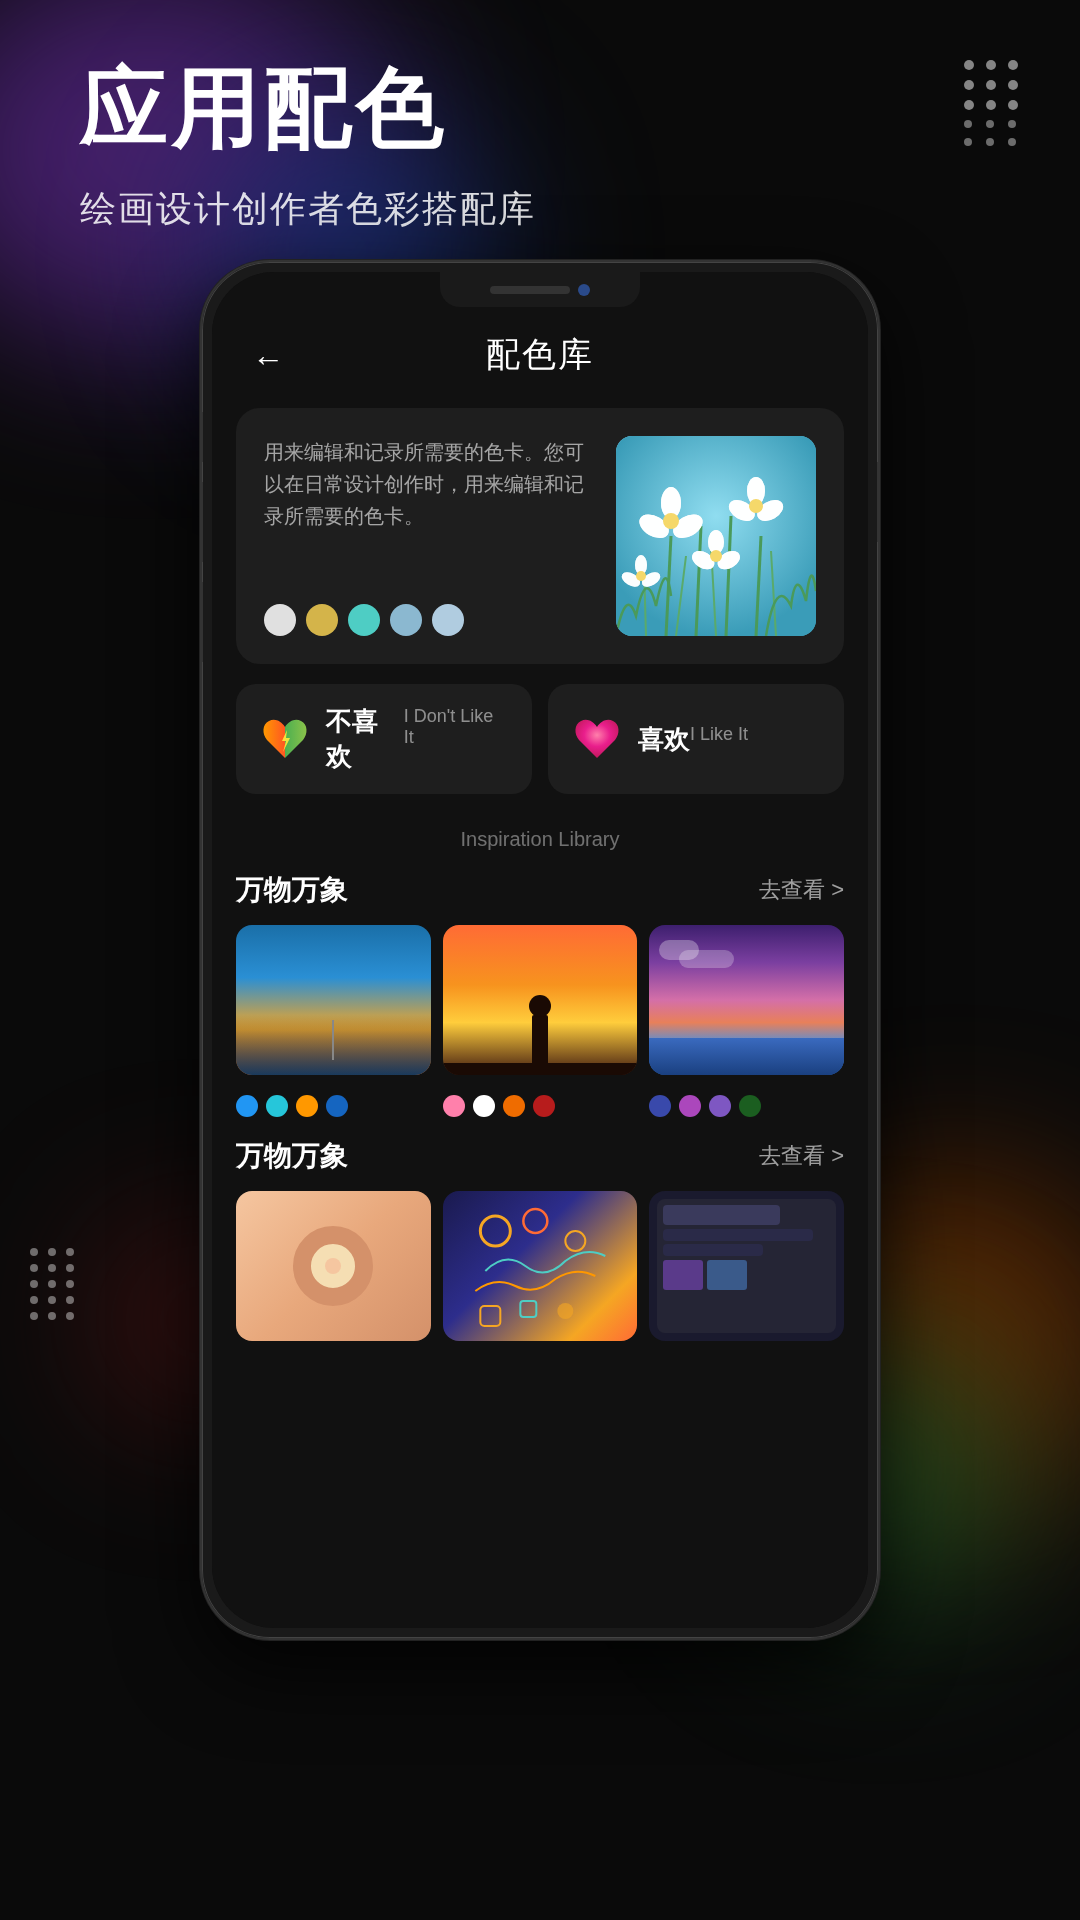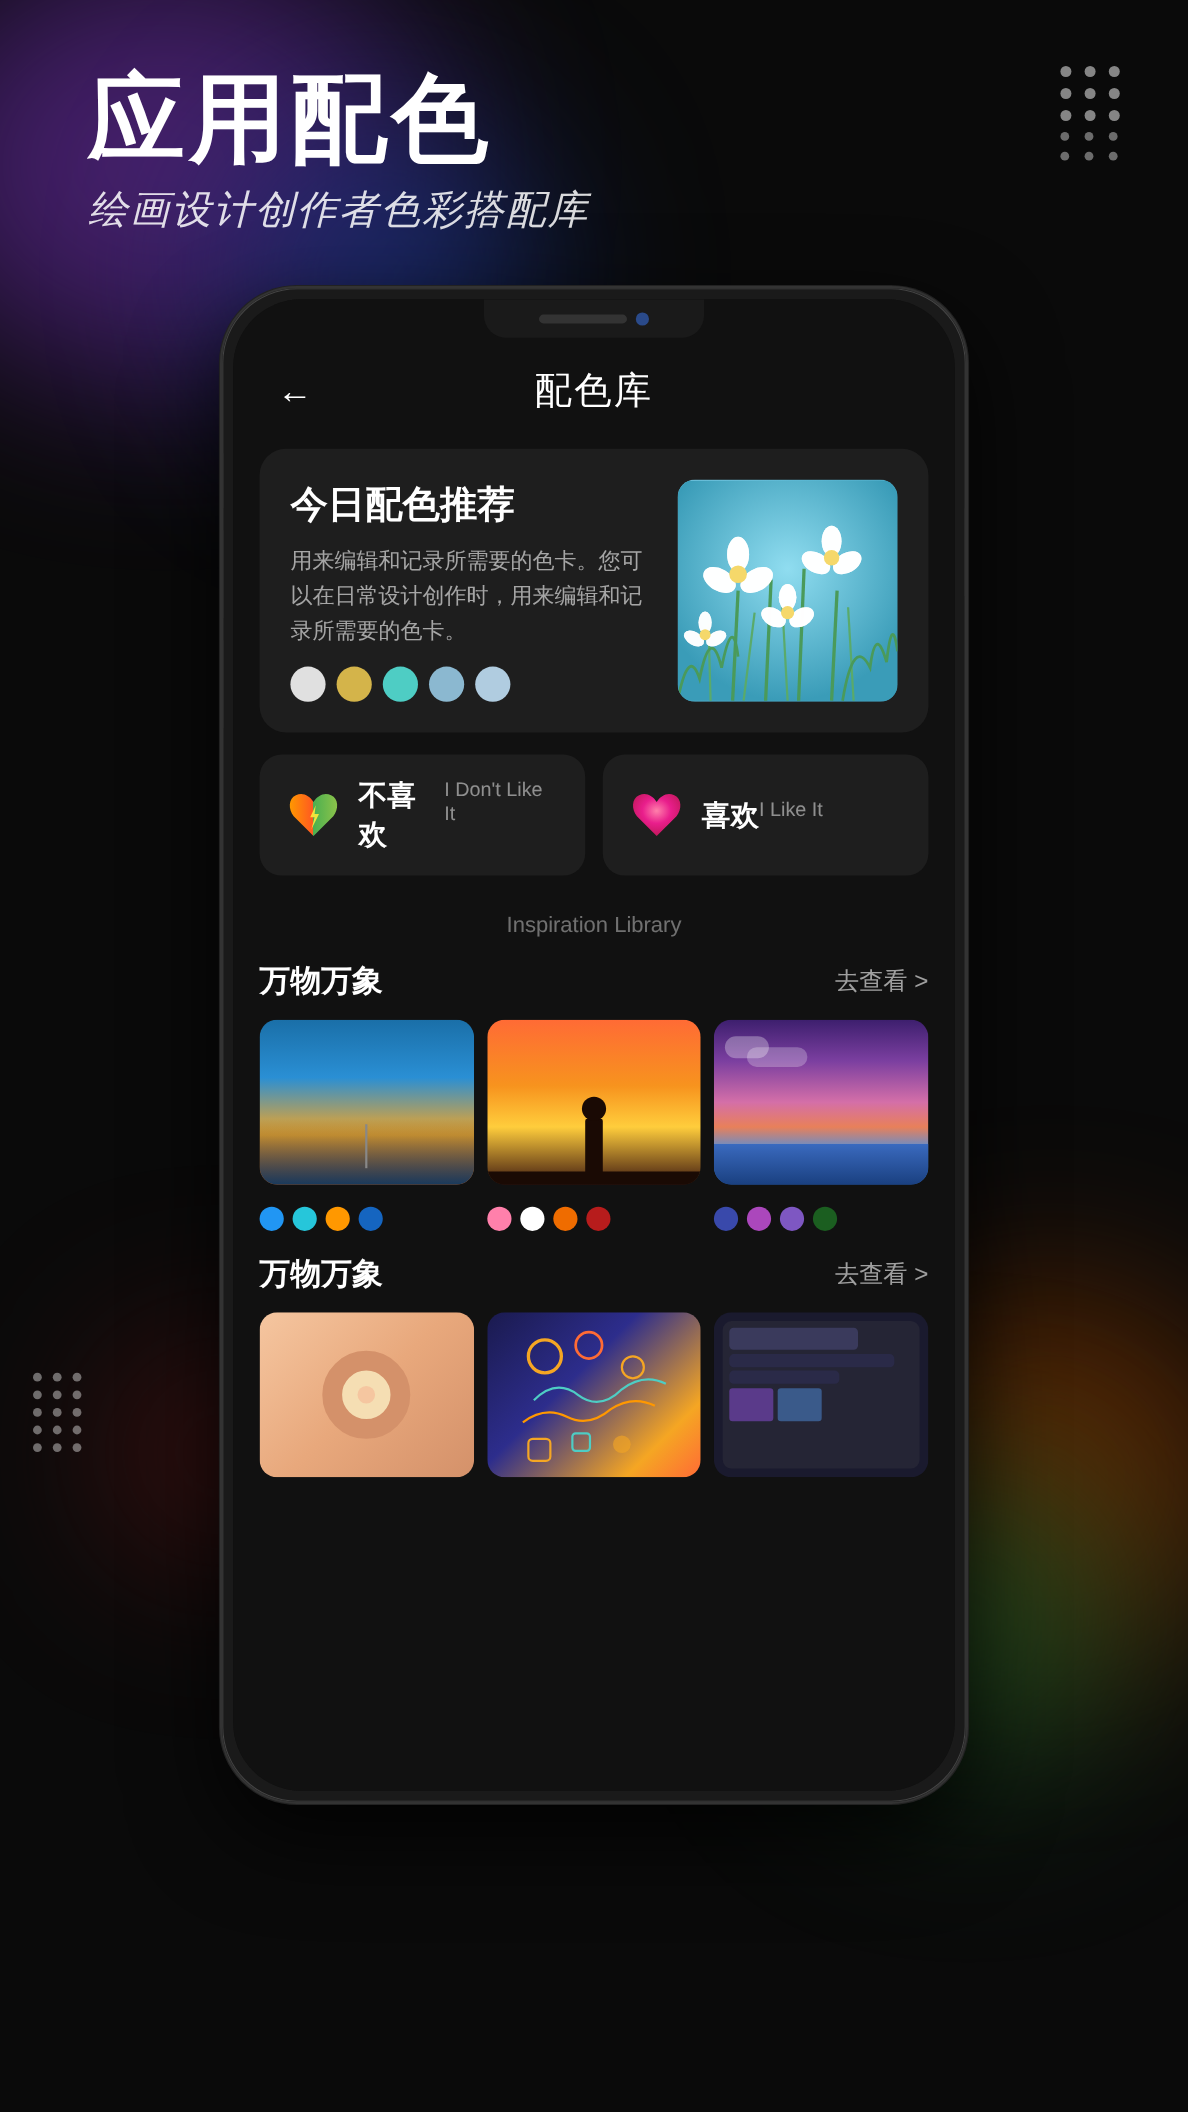--- a/index.html
+++ b/index.html
@@ -83,24 +83,23 @@
     .header-title {
       font-size: 88px;
       font-weight: 900;
       color: #ffffff;
       line-height: 1.1;
       letter-spacing: 4px;
     }
     .header-subtitle {
       font-size: 36px;
       color: rgba(255,255,255,0.85);
-      margin-top: 10px;
+      margin-top: 28px;
       font-weight: 400;
       letter-spacing: 2px;
-      font-style: italic;
     }
 
     
     .phone-container {
       position: absolute;
       top: 260px;
       left: 50%;
       transform: translateX(-50%);
       width: 680px;
       height: 1380px;
@@ -494,21 +493,20 @@
 
       <div class="app-content">
 
         <div class="app-header">
           <div class="app-back-btn">←</div>
           <div class="app-title">配色库</div>
         </div>
 
         <div class="today-card">
           <div class="today-card-left">
-            <div class="today-card-title">今日配色推荐</div>
             <div class="today-card-desc">用来编辑和记录所需要的色卡。您可以在日常设计创作时，用来编辑和记录所需要的色卡。</div>
             <div class="color-dots-row">
               <div class="color-dot" style="background:#e0e0e0;"></div>
               <div class="color-dot" style="background:#d4b44a;"></div>
               <div class="color-dot" style="background:#4ecdc4;"></div>
               <div class="color-dot" style="background:#8bb8d0;"></div>
               <div class="color-dot" style="background:#b0cce0;"></div>
             </div>
           </div>
           <div class="today-card-right">

